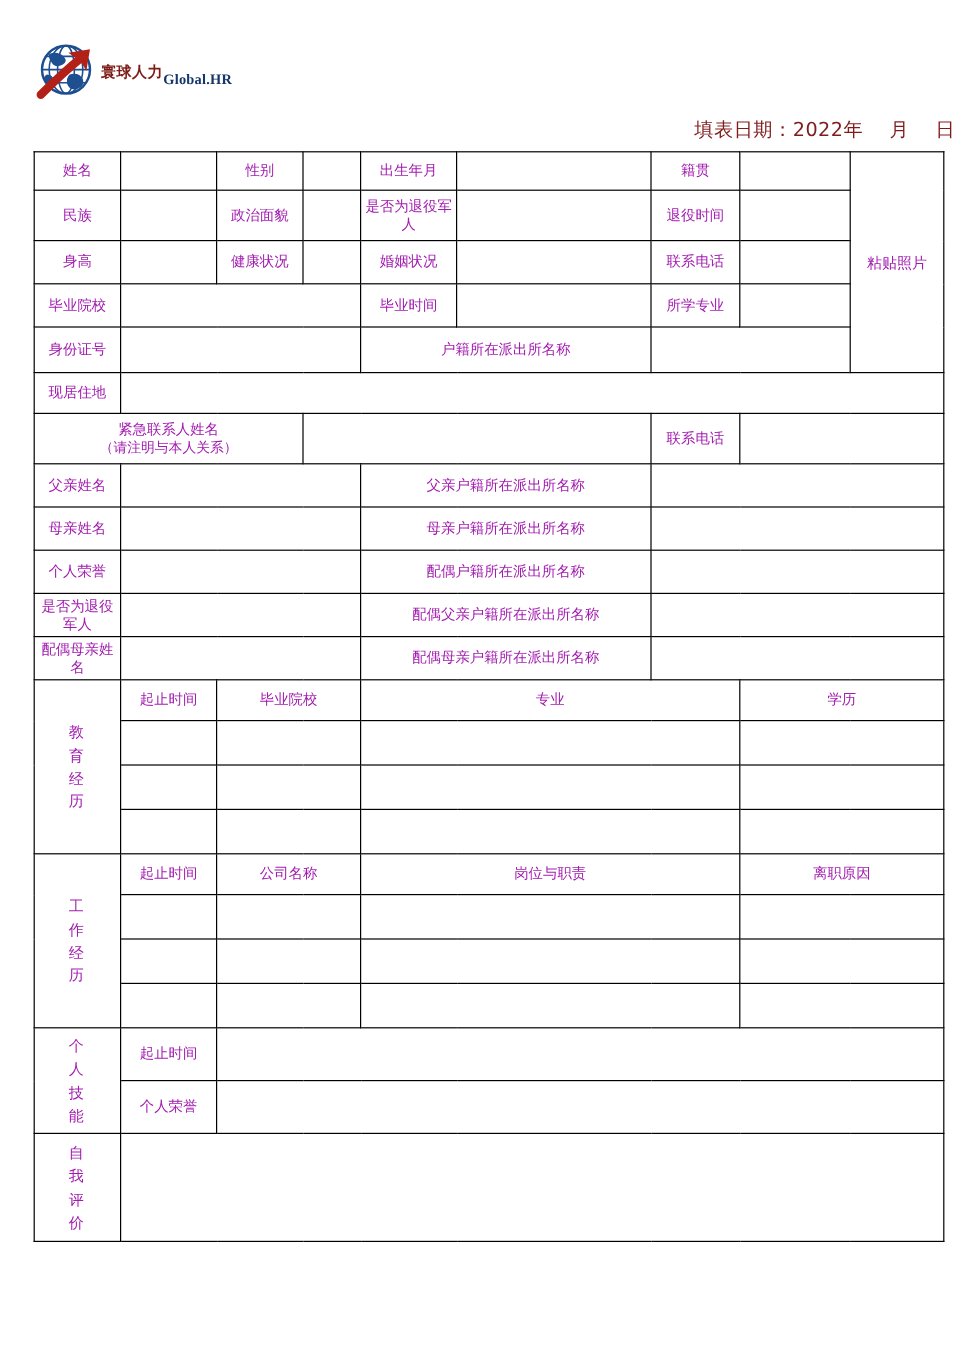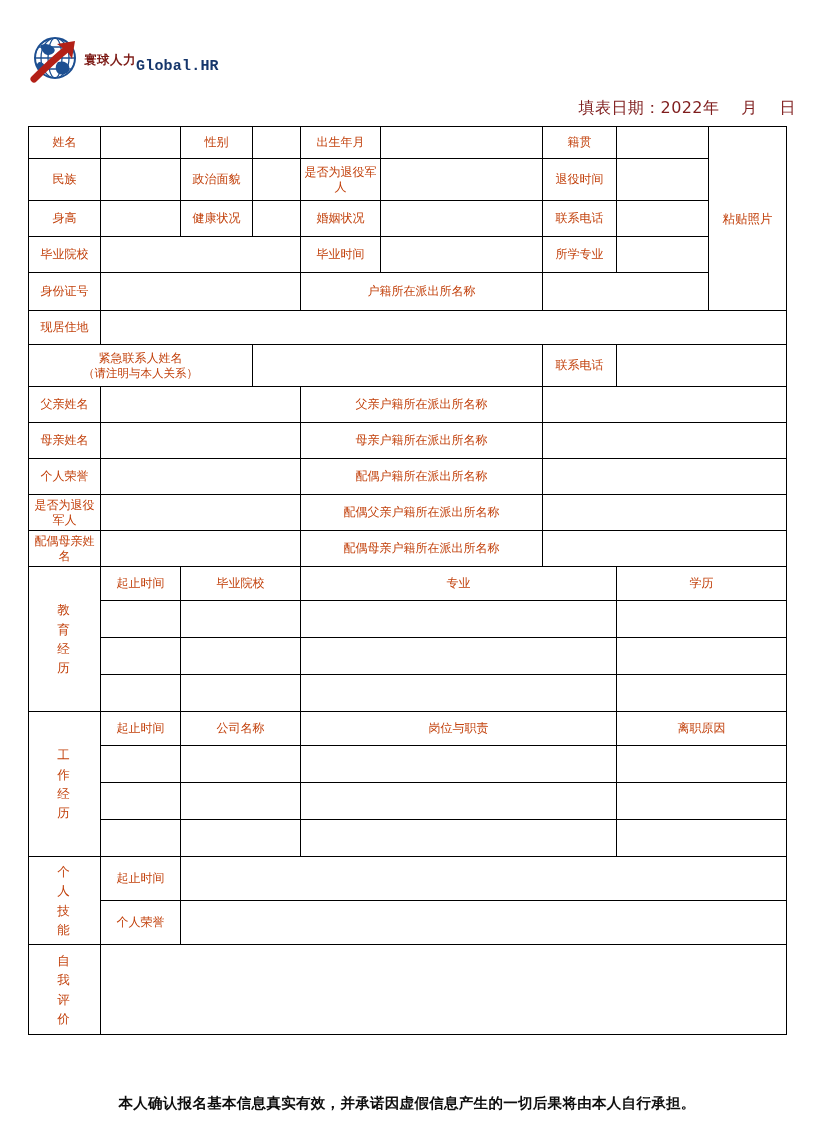--- a/index.html
+++ b/index.html
@@ -44,22 +44,22 @@
   .logo-cn {
     font-family: "DejaVu Sans", sans-serif;
     font-size: 12.5px;
     font-weight: bold;
     color: #7d1b16;
     letter-spacing: 0.5px;
     margin-top: 1px;
     white-space: nowrap;
   }
   .logo-en {
-    font-family: Liberation Mono, monospace;
-    font-size: 15px;
+    font-family: Liberation Serif, serif;
+    font-size: 12px;
     font-weight: bold;
     color: #16366b;
     letter-spacing: 0.2px;
     margin-top: 12px;
   }
   .doc-title {
     flex: 1 1 auto;
     text-align: center;
     font-family: "DejaVu Serif", "Liberation Serif", serif;
     font-size: 26.5px;
@@ -88,21 +88,21 @@
     left: 28px;
     top: 126px;
     width: 758px;
   }
   table.form {
     border-collapse: collapse;
     table-layout: fixed;
     width: 758px;
     font-family: "DejaVu Sans", sans-serif;
     font-size: 12px;
-    color: #c2410c;
+    color: #a21caf;
   }
   table.form td {
     border: 1px solid #000;
     padding: 2px 3px;
     text-align: center;
     vertical-align: middle;
     line-height: 1.25;
     word-break: break-all;
   }
   td.lbl { font-size: 12px; }
@@ -362,15 +362,14 @@
         <td class="vert">
           <span class="vstack"><span>自</span><span>我</span><span>评</span><span>价</span></span>
         </td>
         <td class="blank" colspan="8"></td>
       </tr>
 
     </tbody>
       </table>
   </div>
 
-  <div class="footer-declaration">本人确认报名基本信息真实有效，并承诺因虚假信息产生的一切后果将由本人自行承担。</div>
 
 </div>
 
 </body></html>

